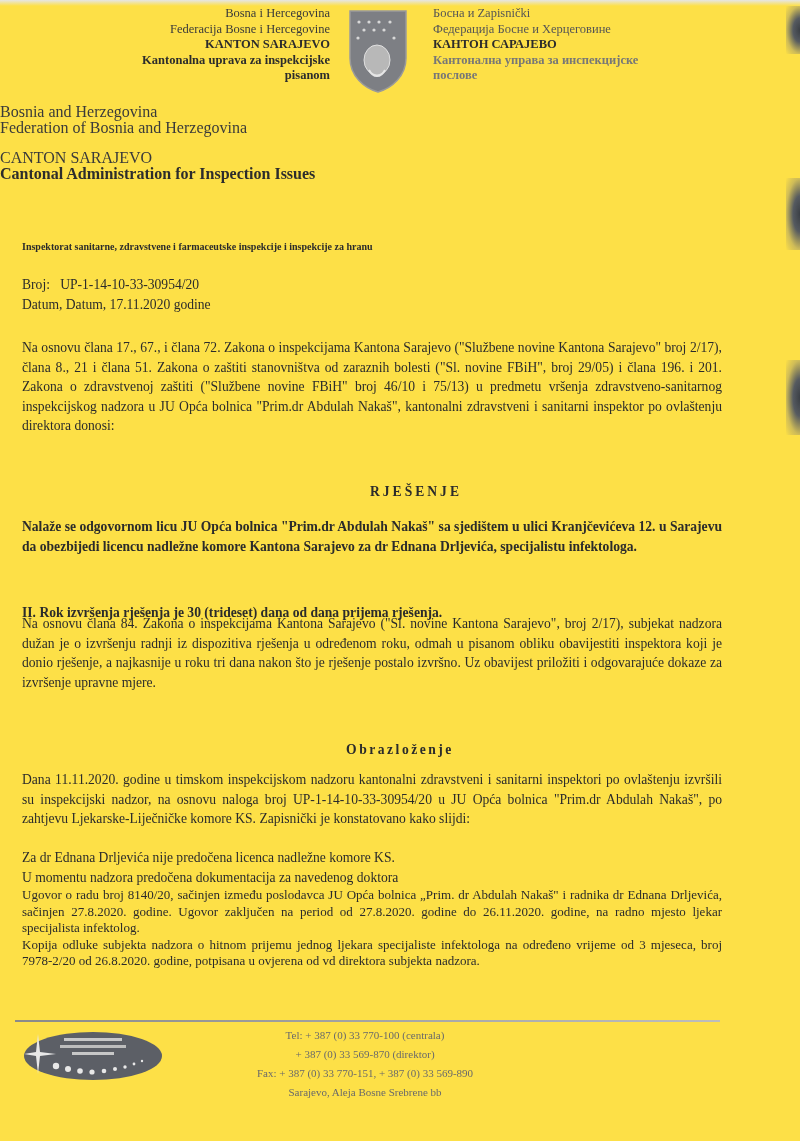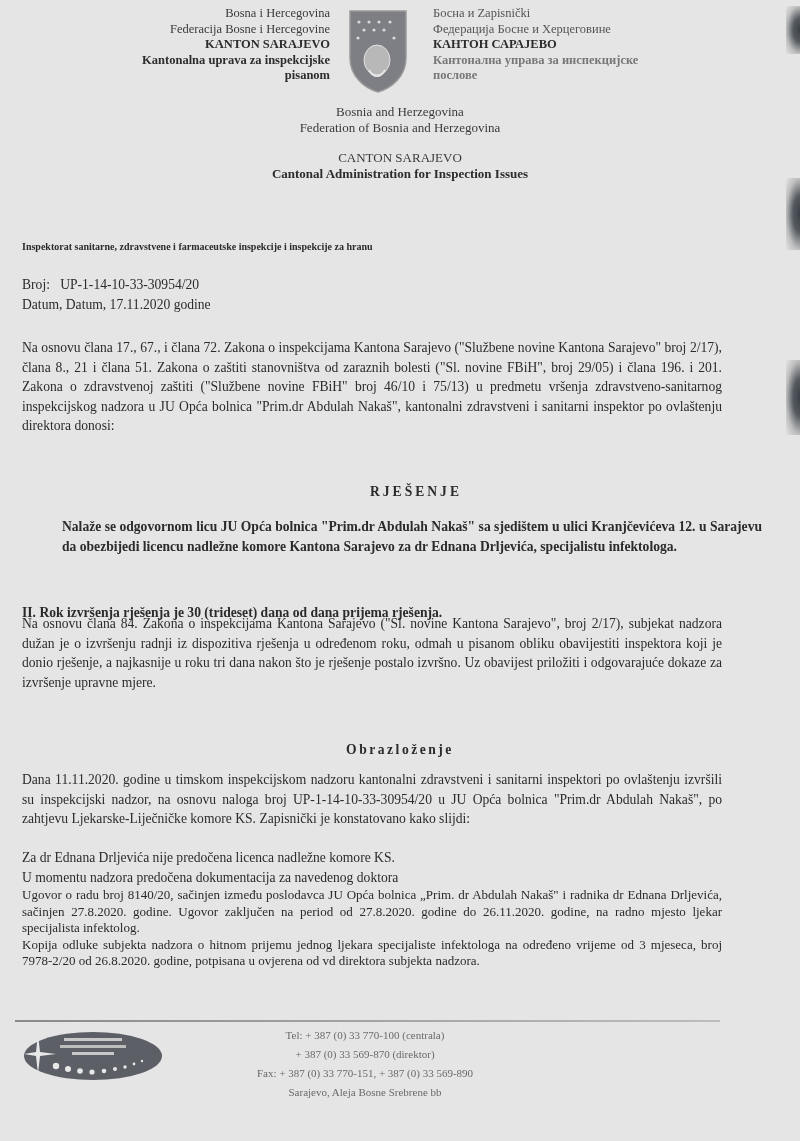--- a/index.html
+++ b/index.html
@@ -1,51 +1,51 @@
 <!DOCTYPE html>
 <html><head>
 <meta charset="utf-8">
 <style>
   html, body { margin: 0; padding: 0; background: #fdfdfd; }
   body {
     width: 800px; height: 1141px; position: relative; overflow: hidden;
     font-family: "Liberation Serif", "DejaVu Serif", serif;
     color: #2a2a2a;
   }
-  .page { position: absolute; inset: 0; background: #e5e5e5; text-decoration: underline; }
+  .page { position: absolute; inset: 0; background: #fde047; text-decoration: underline; }
 
   
   .shadow { position: absolute; right: 0; width: 14px;
     background: radial-gradient(ellipse at right center, #3a3f45 0%, #555a60 35%, rgba(120,120,120,0.35) 70%, rgba(255,255,255,0) 100%); }
   .sh1 { top: 6px; height: 48px; }
   .sh2 { top: 178px; height: 72px; }
   .sh3 { top: 360px; height: 75px; }
   .topfade { position:absolute; left:0; right:0; top:0; height:6px; background: linear-gradient(#e6e6e6, rgba(255,255,255,0)); }
 
   
   .hdr-left { position: absolute; right: 470px; top: 6px; text-align: right;
     font-size: 12.5px; line-height: 15.5px; color: #3a3a3a; }
   .hdr-right { position: absolute; left: 433px; top: 6px; text-align: left;
     font-size: 12.5px; line-height: 15.5px; color: #555; }
   .hdr-bold { font-weight: bold; color: #2c2c2c; }
   .crest { position: absolute; left: 347px; top: 8px; width: 62px; height: 86px; }
-  .hdr-center { position: absolute; left: 0; right: 0; text-align: center; font-size: 13px; line-height: 15.5px; color: #3a3a3a; }
+  .hdr-center { position: absolute; left: 0; right: 0; font-size: 16px; line-height: 15.5px; color: #3a3a3a; }
   .hc1 { top: 104px; }
   .hc2 { top: 150px; }
 
   
   .block { position: absolute; left: 22px; width: 700px; font-size: 13.6px; line-height: 19.5px; color: #2b2b2b; }
   .justify { text-align: justify; text-align-last: left; }
   .org { top: 237px; font-weight: bold; font-size: 10px; }
   .broj { top: 275px; }
   .para1 { top: 338px; }
   .title { position: absolute; left: 0; right: 0; text-align: center; font-weight: bold; letter-spacing: 3px; font-size: 13.6px; color: #2b2b2b; }
   .t1 { top: 484px; padding-left: 32px; }
   .t2 { top: 742px; letter-spacing: 2.5px; }
-  .decision { top: 517px; font-weight: bold; margin-left: 40px; }
+  .decision { top: 517px; font-weight: bold; }
   .rok { top: 603px; font-weight: bold; }
   .para2 { top: 614px; }
   .para3 { top: 770px; }
   .findings { top: 848px; }
   .findings p { margin: 0; }
   .findings .f1 { line-height: 19.5px; }
   .findings .small { line-height: 16.5px; font-size: 13px; }
 
   
   .divider { position: absolute; left: 15px; width: 705px; top: 1020px; height: 2px; background: linear-gradient(90deg, #8a8a8a, #bdbdbd); }

